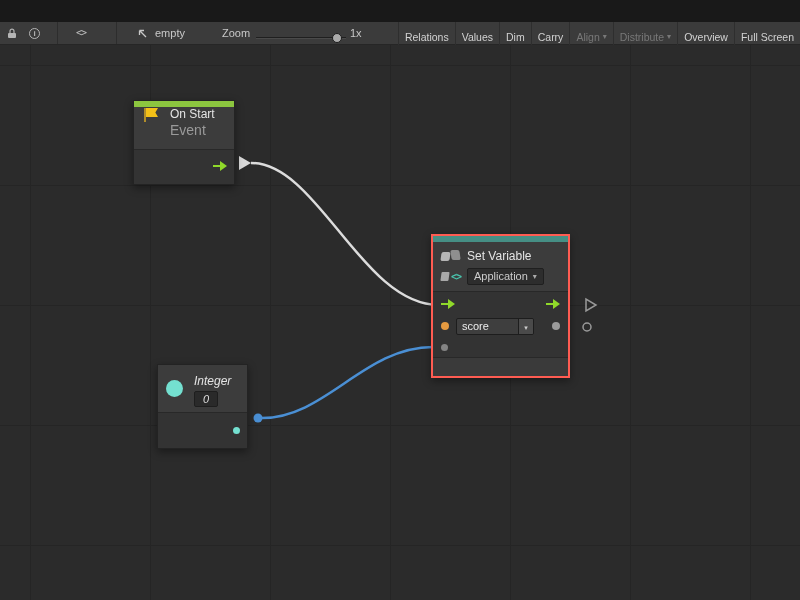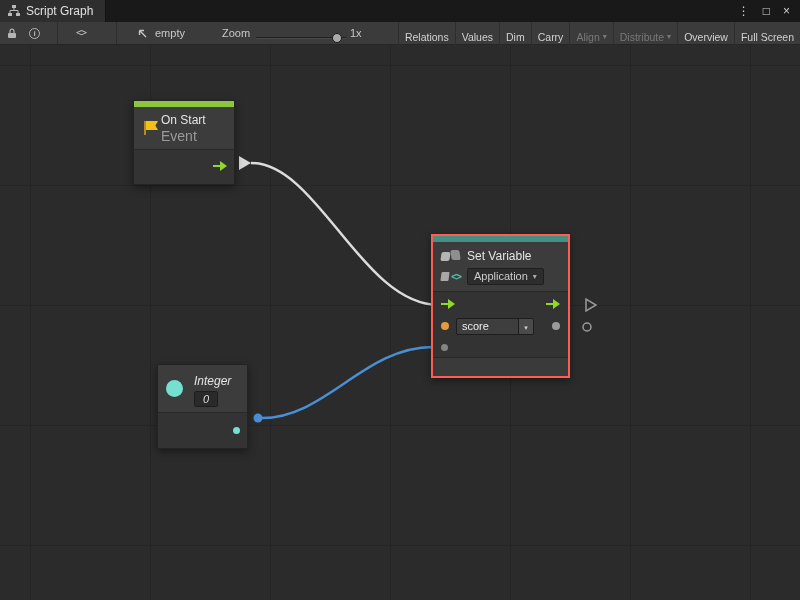--- a/index.html
+++ b/index.html
@@ -58,21 +58,21 @@
   .dot.gray{background:#9b9b9b;}
   .dot.dim{background:#848484;width:7px;height:7px;}
 
   .flow-arrow{position:relative;width:14px;height:10px;flex:0 0 auto;}
   .flow-arrow::before{content:"";position:absolute;left:0;top:4px;width:7px;height:2px;background:#90d92a;}
   .flow-arrow::after{content:"";position:absolute;left:7px;top:0;width:0;height:0;
           border-left:7px solid #90d92a;border-top:5px solid transparent;border-bottom:5px solid transparent;}
 
   
   .node-onstart{left:133px;top:55px;width:102px;height:85px;}
-  .node-onstart .node-header{display:flex;align-items:center;gap:1px;padding:0 8px;height:42px;}
+  .node-onstart .node-header{display:flex;gap:10px;padding:0 8px;height:42px;}
   .flag-icon{position:relative;width:18px;height:16px;flex:0 0 auto;}
   .flag-icon::before{content:"";position:absolute;left:2px;top:1px;width:2px;height:14px;background:#b08d2a;}
   .flag-icon::after{content:"";position:absolute;left:4px;top:1px;width:12px;height:9px;background:#f3c018;
                     clip-path:polygon(0 0,100% 0,78% 50%,100% 100%,0 100%);}
   .node-onstart .node-body{height:35px;}
   .node-onstart .flow-arrow{position:absolute;right:7px;top:11px;}
 
   
   .node-setvar{left:431px;top:189px;width:139px;height:144px;border:2px solid #ff5c52;
                display:flex;flex-direction:column;}
@@ -112,38 +112,20 @@
              border:1px solid #1e1e1e;border-radius:2px;font-size:11px;color:#dddddd;
              text-align:center;line-height:14px;}
   .node-integer .node-body{height:36px;}
   .int-out-dot{position:absolute;right:7px;top:14px;width:7px;height:7px;border-radius:50%;background:#74e0d0;}
 </style>
 </head>
 <body>
 
 <div class="app">
 
-  <div class="titlebar">
-    <div class="tab">
-      <span class="tb-icon">
-        <svg width="12" height="12" viewBox="0 0 12 12">
-          <rect x="4" y="0" width="4" height="3" fill="#b9b9b9"></rect>
-          <rect x="0" y="8" width="4" height="3" fill="#b9b9b9"></rect>
-          <rect x="8" y="8" width="4" height="3" fill="#b9b9b9"></rect>
-          <path d="M6 3 V5.5 M2 8 V5.5 H10 V8" stroke="#b9b9b9" fill="none" stroke-width="1"></path>
-        </svg>
-      </span>
-      <span>Script Graph</span>
-    </div>
-    <div class="win-controls">
-      <span>⋮</span>
-      <span>□</span>
-      <span>×</span>
-    </div>
-  </div>
 
   <div class="toolbar">
     <span class="abs tb-icon" style="left:7px;">
       <svg width="10" height="11" viewBox="0 0 10 11">
         <rect x="1" y="5" width="8" height="5" fill="#b5b5b5" rx="1"></rect>
         <path d="M3 5 V3.2 a2 2 0 0 1 4 0 V5" stroke="#b5b5b5" fill="none" stroke-width="1.2"></path>
       </svg>
     </span>
     <span class="abs tb-icon" style="left:29px;">
       <span class="info-circle"></span>

